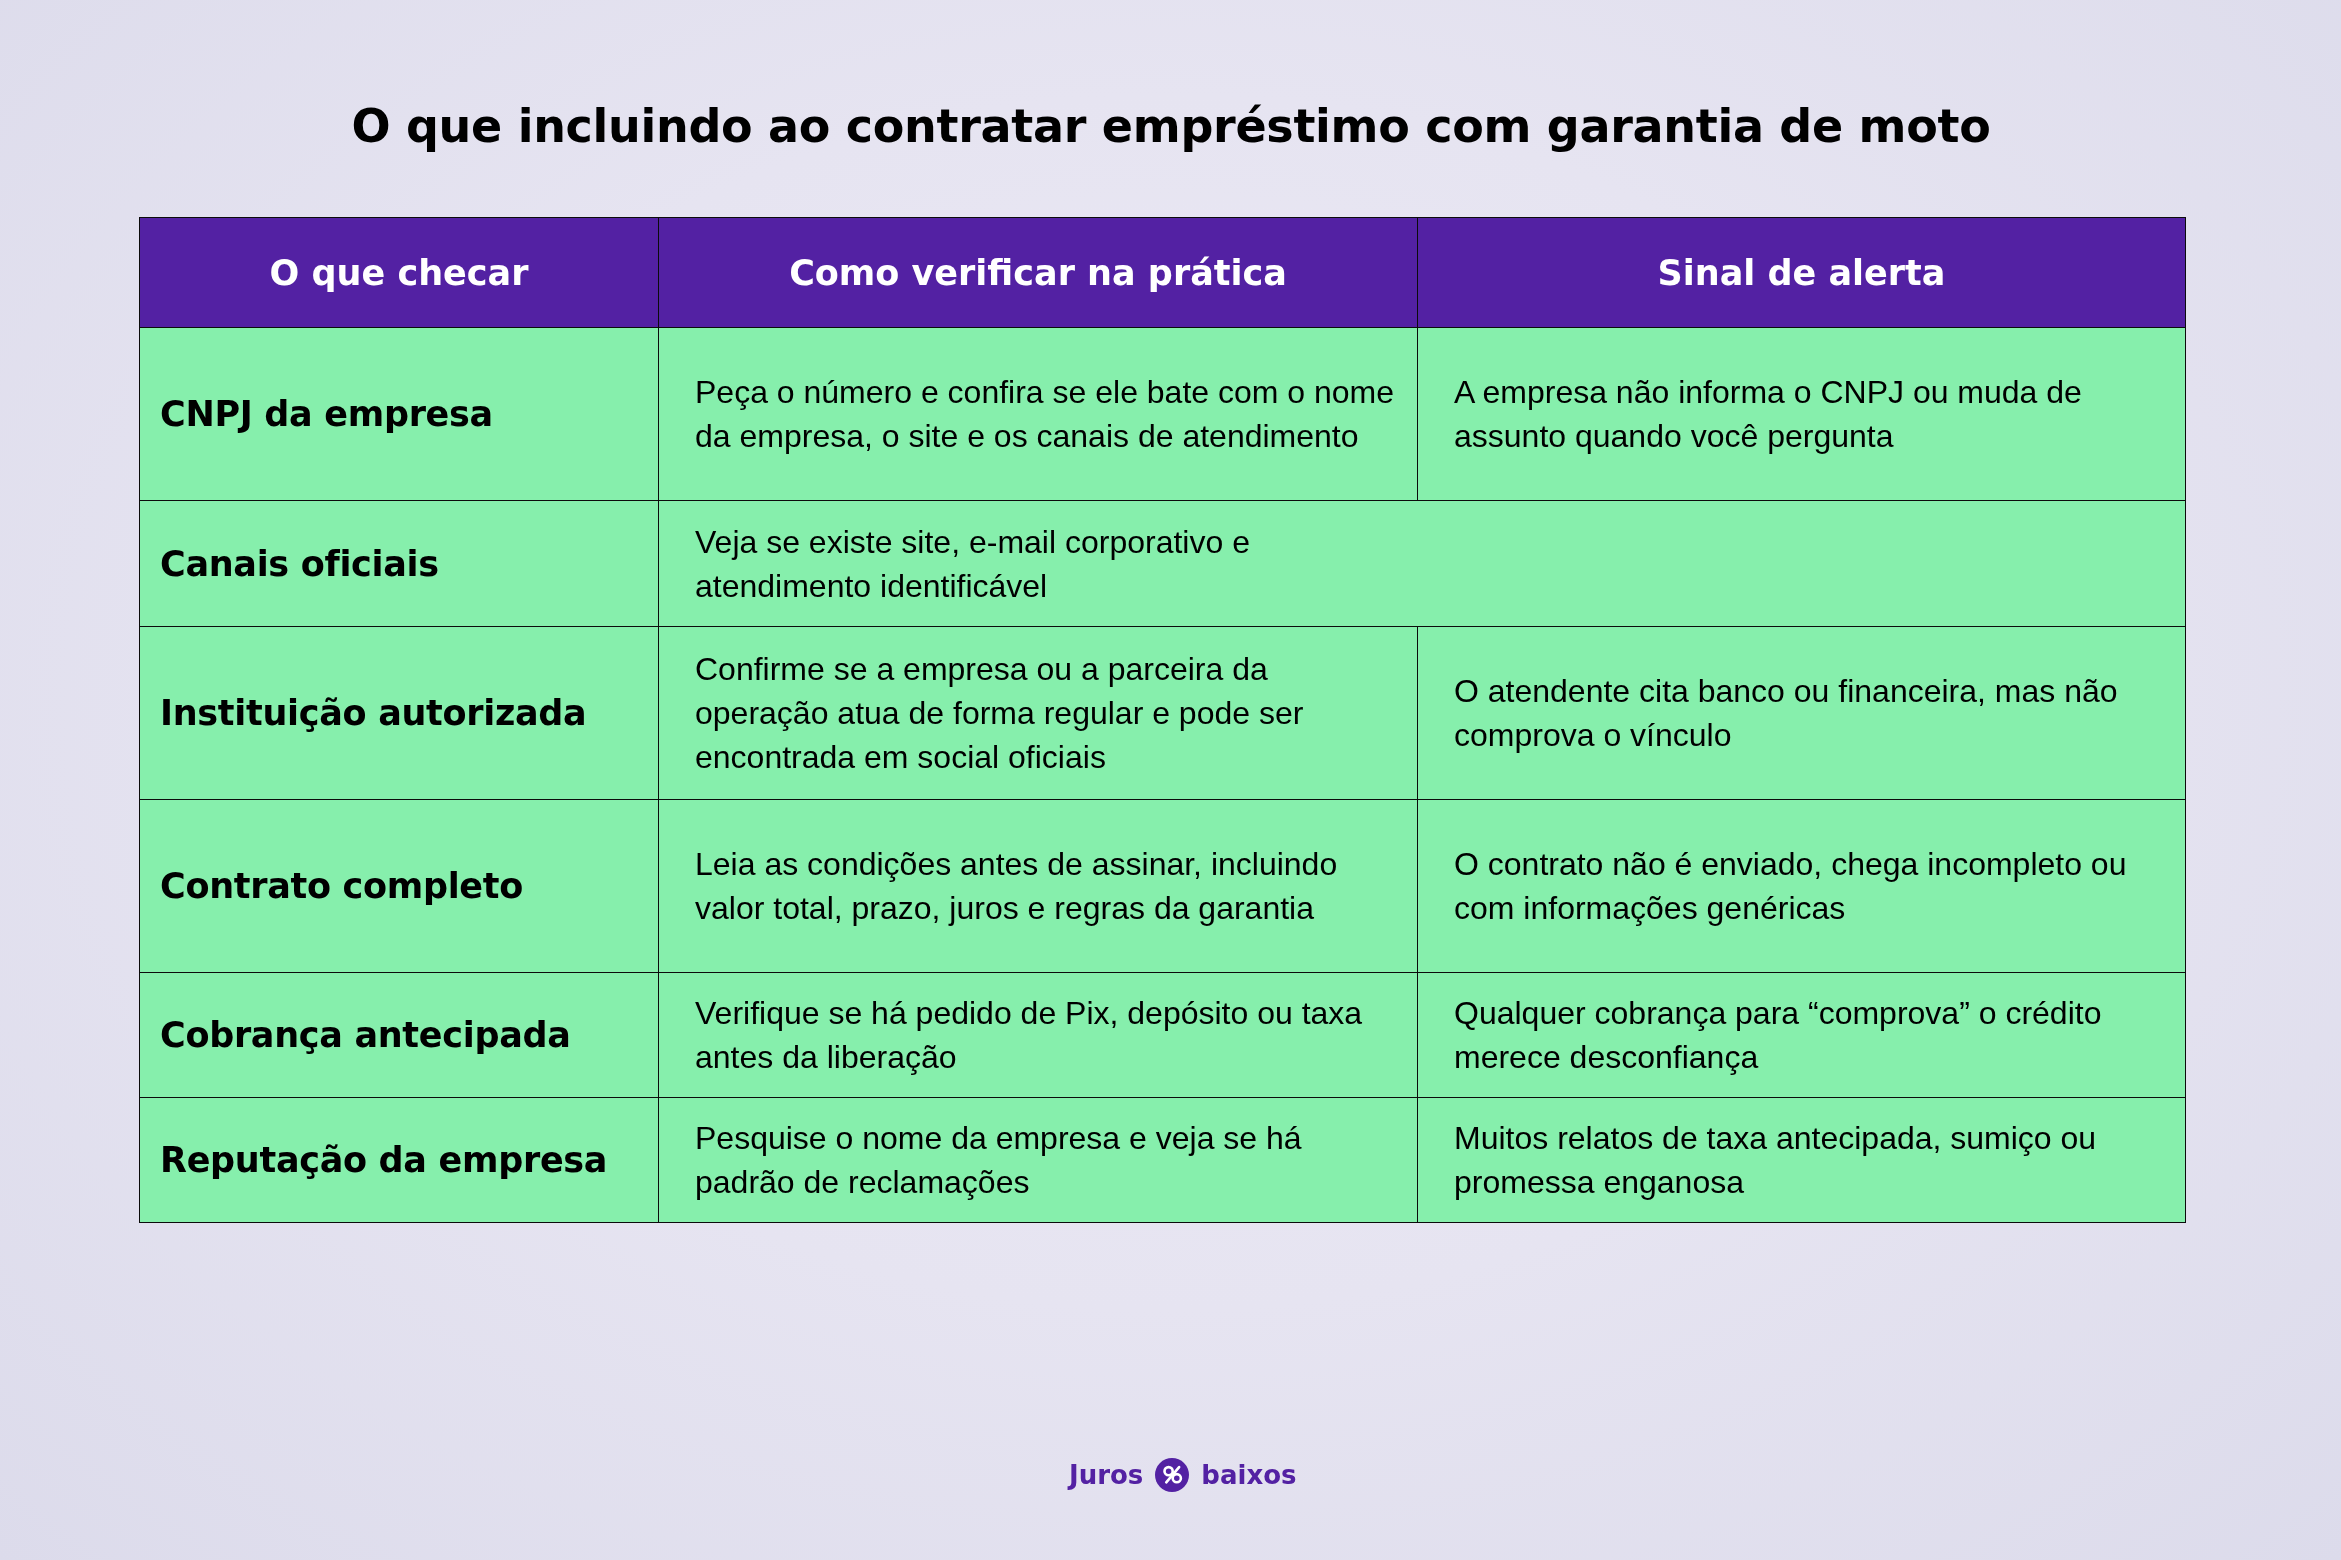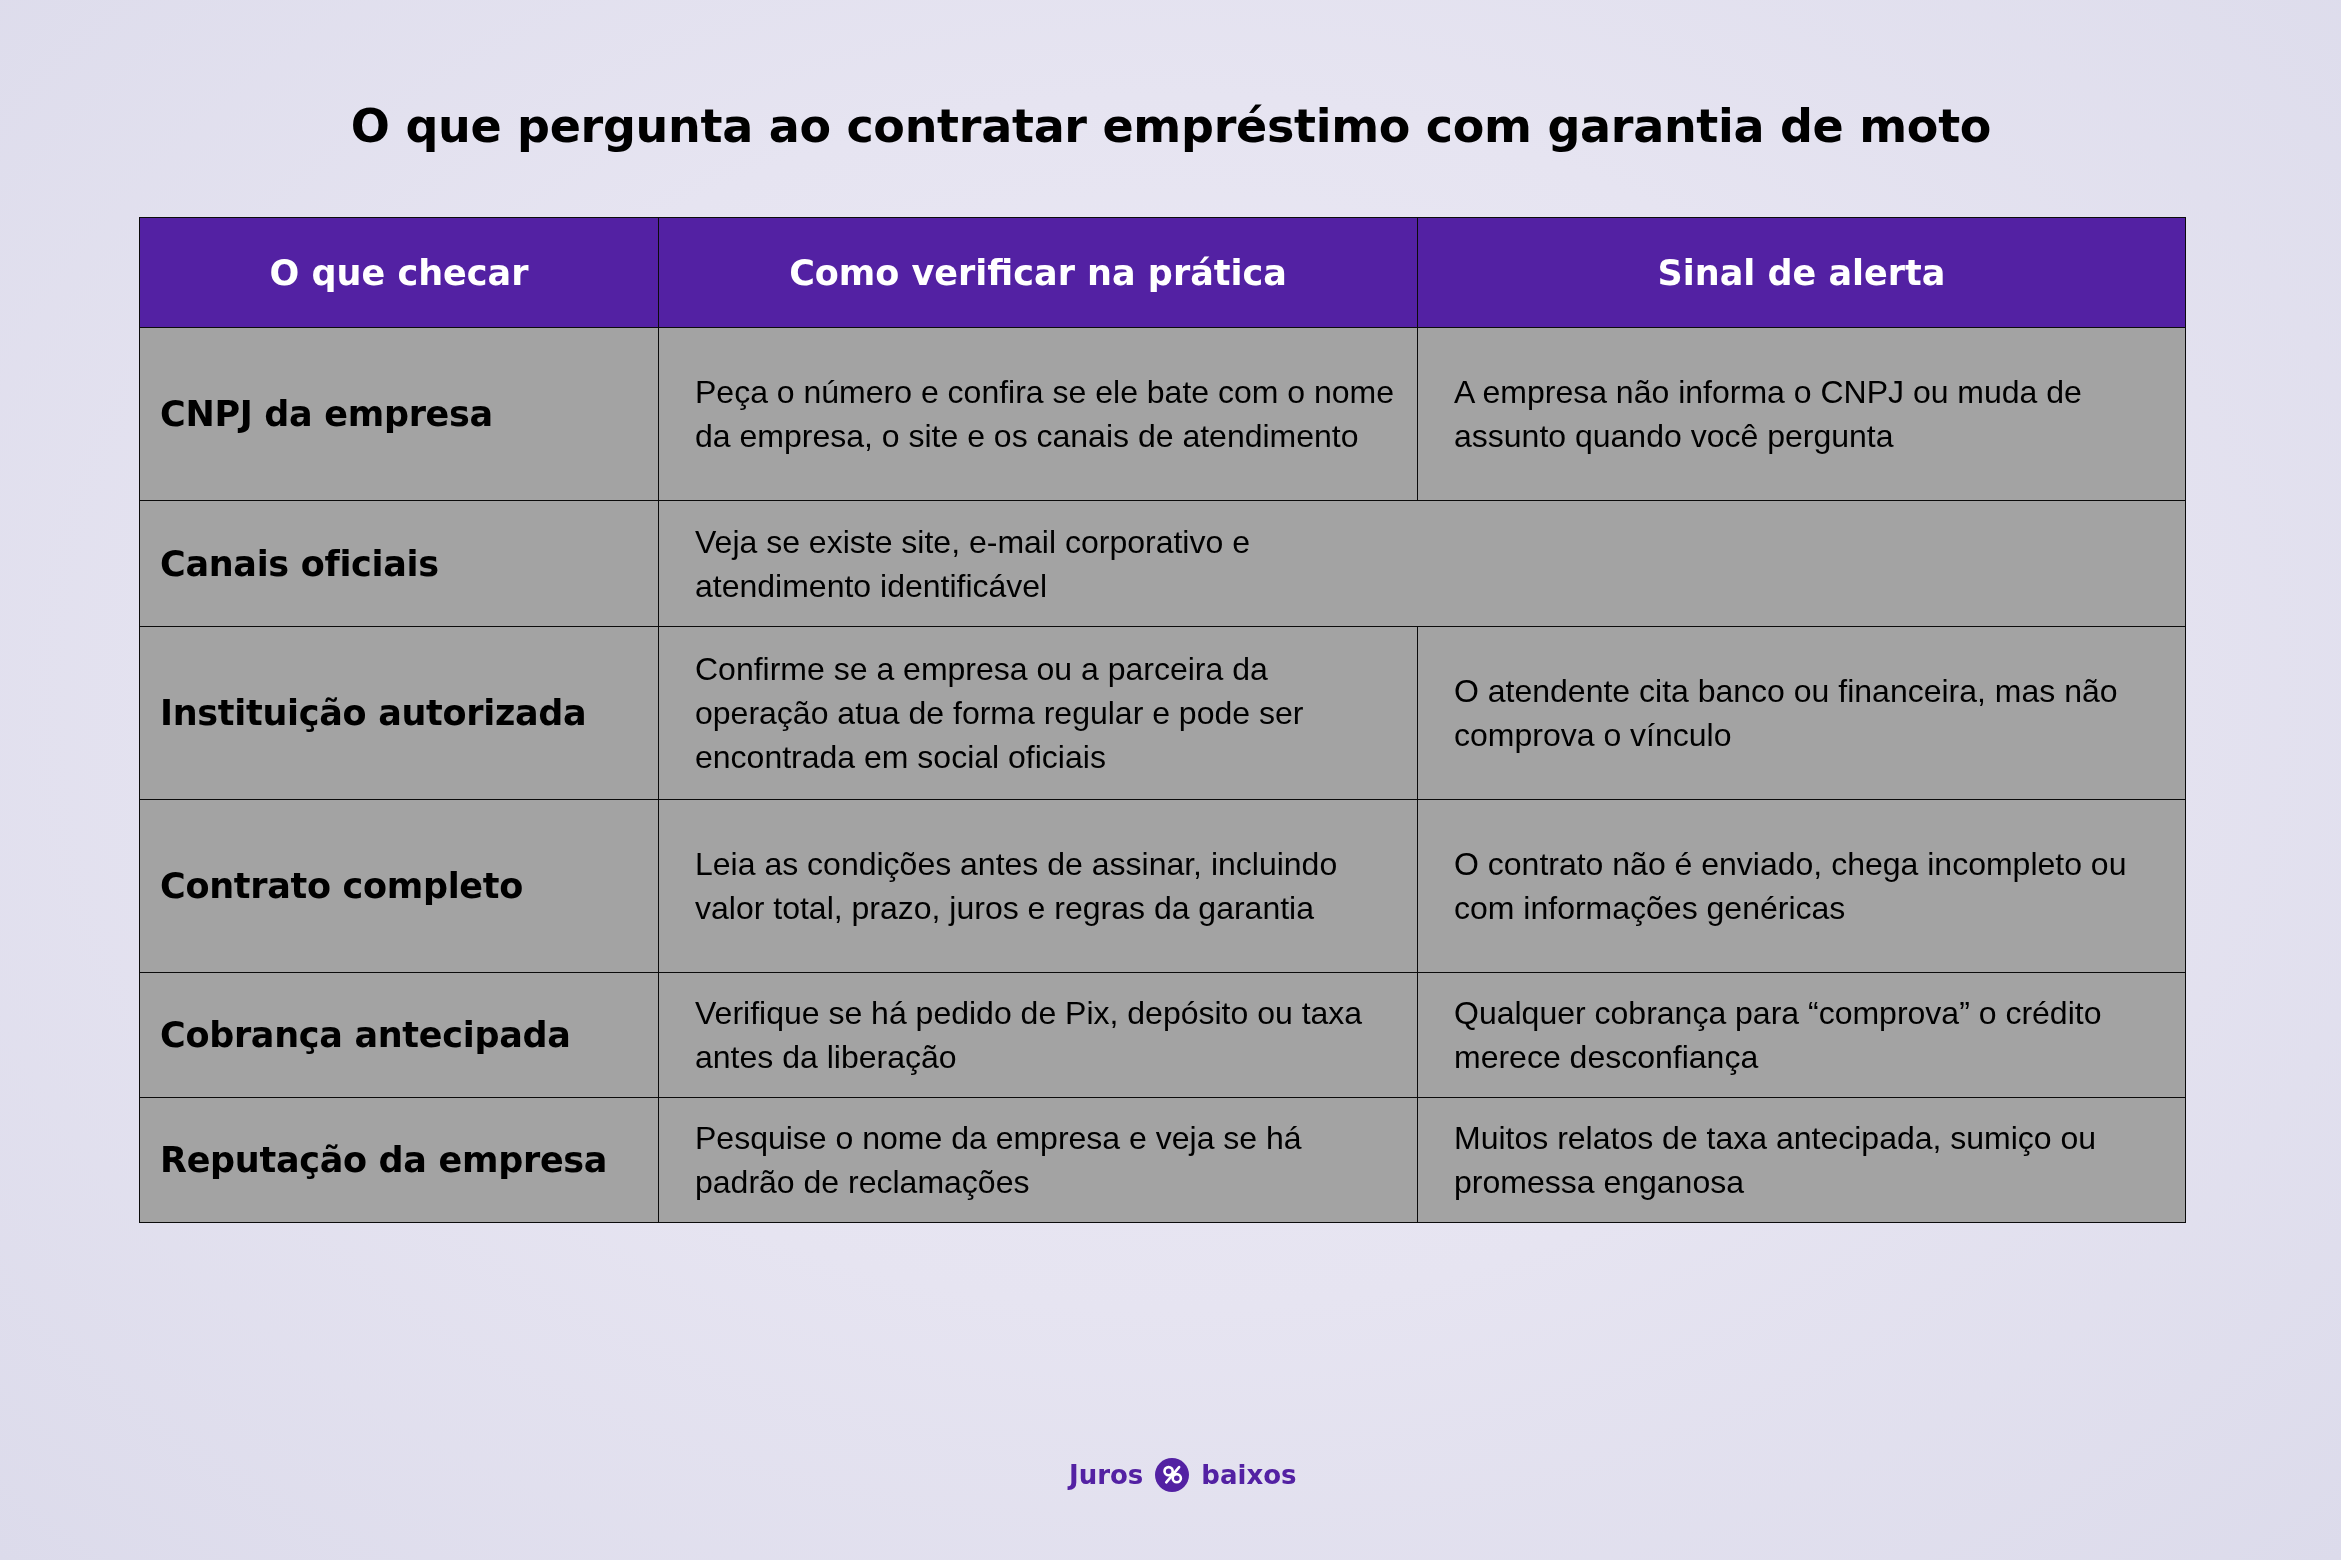--- a/index.html
+++ b/index.html
@@ -12,21 +12,21 @@
   .title {
     position: absolute; left: 0; right: 0; top: 94px;
     text-align: center;
     font-family: "DejaVu Sans", "Liberation Sans", sans-serif;
     font-weight: bold; font-size: 46px; letter-spacing: -0.3px;
     line-height: 64px;
   }
   .table {
     position: absolute; left: 139px; top: 217px; width: 2047px;
     border: 1.8px solid #0b0b0b; box-sizing: border-box;
-    background: #a3a3a3;
+    background: #86efac;
   }
   .row { display: flex; border-top: 1.8px solid #0b0b0b; box-sizing: border-box; }
   .row.header { border-top: none; background: #5321A3; height: 109px; }
   .cell {
     box-sizing: border-box; display: flex; align-items: center;
     padding: 0 15px;
   }
   .cell + .cell { border-left: 1.8px solid #0b0b0b; }
   .c1 { width: 518px; }
   .c2 { width: 759px; }
@@ -50,21 +50,21 @@
     font-size: 26px; font-weight: bold;
   }
   .logo-mark {
     width: 34px; height: 34px; border-radius: 50%; background: #5321A3;
     display: flex; align-items: center; justify-content: center;
   }
 </style>
 </head>
 <body>
 
-<div class="title">O que pergunta ao contratar empréstimo com garantia de moto</div>
+<div class="title">O que incluindo ao contratar empréstimo com garantia de moto</div>
 
 <div class="table">
   <div class="row header">
     <div class="cell c1">O que checar</div>
     <div class="cell c2">Como verificar na prática</div>
     <div class="cell c3">Sinal de alerta</div>
   </div>
 
   <div class="row" style="height:173px">
     <div class="cell c1 label">CNPJ da empresa</div>

